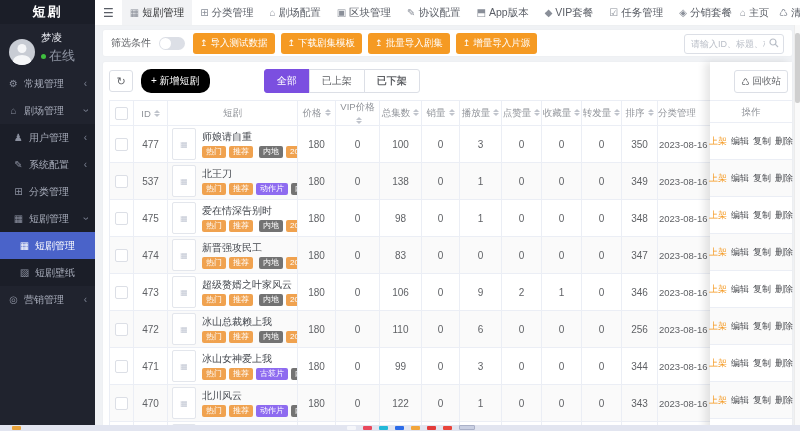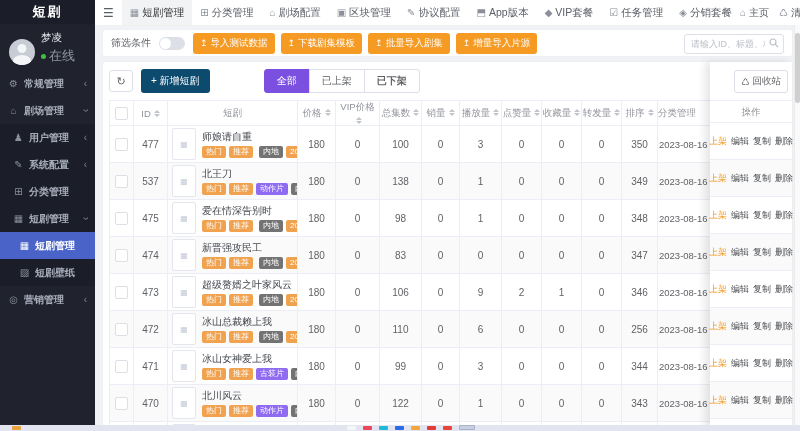--- a/index.html
+++ b/index.html
@@ -18,21 +18,21 @@
   .side-search{margin:4px 8px 6px 8px;position:relative;}
   .side-search input{width:100%;box-sizing:border-box;background:#1a1d26;border:1px solid #2c3040;border-radius:2px;height:19px;color:#aab0bf;font-size:9px;padding:0 16px 0 6px;outline:none;}
   .side-search input::placeholder{color:#6b7280;}
   .side-search svg{position:absolute;right:4px;top:4px;}
   .menu-item{display:flex;align-items:center;gap:5px;height:27px;padding:0 8px;color:#a8adbb;font-size:10px;cursor:pointer;}
   .menu-item .mi{font-size:10px;width:11px;text-align:center;color:#8a8f9e;}
   .menu-item.lvl1{padding-left:13px;background:#1b1e28;}
   .menu-item.lvl2{padding-left:19px;background:#1b1e28;}
   .menu-item.active{background:#4a63c9;color:#fff;}
   .menu-item.active .mi{color:#fff;}
-  .mlabel{white-space:nowrap;overflow:hidden;font-weight:bold;}
+  .mlabel{white-space:nowrap;overflow:hidden;}
   .chev{margin-left:auto;font-size:10px;color:#7c8292;}
   .chev.cdown{transform:rotate(-90deg);}
   
   .topbar{position:absolute;left:95px;top:0;right:0;height:25px;background:#fff;border-bottom:1px solid #eef0f2;display:flex;align-items:center;z-index:4;}
   .burger{font-size:12px;color:#5a5e66;padding:0 8px;cursor:pointer;}
   #nav-tabs{display:flex;height:25px;}
   .tab{display:flex;align-items:center;gap:3px;padding:0 8px;height:25px;font-size:10.5px;color:#5a5e66;cursor:pointer;white-space:nowrap;}
   .tab.active{background:#f2f3f5;color:#303133;}
   .ticon{font-size:10px;color:#8a8f99;}
   .top-actions{margin-left:auto;display:flex;align-items:center;gap:10px;padding-right:10px;font-size:10px;color:#5a5e66;white-space:nowrap;}
@@ -48,21 +48,21 @@
   .o-btn{background:#f59a23;color:#fff;border:none;border-radius:3px;font-size:9.5px;padding:4px 7px;display:inline-flex;gap:3px;align-items:center;cursor:pointer;font-family:inherit;}
   .o-btn .up{font-size:9px;}
   .search-box{margin-left:auto;position:relative;width:100px;}
   .search-box input{width:100%;height:20px;border:1px solid #dcdfe6;border-radius:3px;font-size:9px;padding:0 18px 0 6px;color:#606266;box-sizing:border-box;outline:none;}
   .search-box input::placeholder{color:#b9bec7;}
   .search-box svg{position:absolute;right:5px;top:5px;}
   
   .table-card{margin:6px 8px 0 8px;padding:6px;position:relative;height:480px;box-sizing:border-box;}
   .toolbar{height:26px;display:flex;align-items:center;gap:8px;margin-bottom:6px;}
   .icon-btn{width:24px;height:22px;border:1px solid #dcdfe6;background:#fff;border-radius:3px;color:#606266;font-size:11px;cursor:pointer;line-height:1;}
-  .add-btn{background:#0c4a6e;color:#fff;border:none;border-radius:3px;font-size:10px;padding:5px 10px;cursor:pointer;font-family:inherit;}
+  .add-btn{background:#000000;color:#fff;border:none;border-radius:10px;font-size:10px;padding:5px 10px;cursor:pointer;font-family:inherit;}
   .seg{display:flex;margin-left:10px;padding-left:36px;}
   .seg-tab{padding:4px 12px;font-size:10px;border:1px solid #dcdfe6;background:#fff;color:#606266;margin-left:-1px;cursor:pointer;}
   .seg-tab:first-child{border-radius:3px 0 0 3px;margin-left:0;}
   .seg-tab:last-child{border-radius:0 3px 3px 0;font-weight:bold;}
   .seg-tab.active{background:#7b4fe0;border-color:#7b4fe0;color:#fff;}
   table{width:677px;border-collapse:collapse;table-layout:fixed;}
   th{height:21px;border:1px solid #ebeef5;font-weight:normal;color:#909399;font-size:9.5px;text-align:center;padding:0;background:#fff;}
   td{height:36px;border:1px solid #ebeef5;font-size:10px;color:#606266;text-align:center;padding:0;overflow:hidden;}
   tbody tr:nth-child(even) td{background:#fafafa;}
   .sort{display:inline-flex;flex-direction:column;gap:1px;vertical-align:middle;margin-left:3px;cursor:pointer;}

